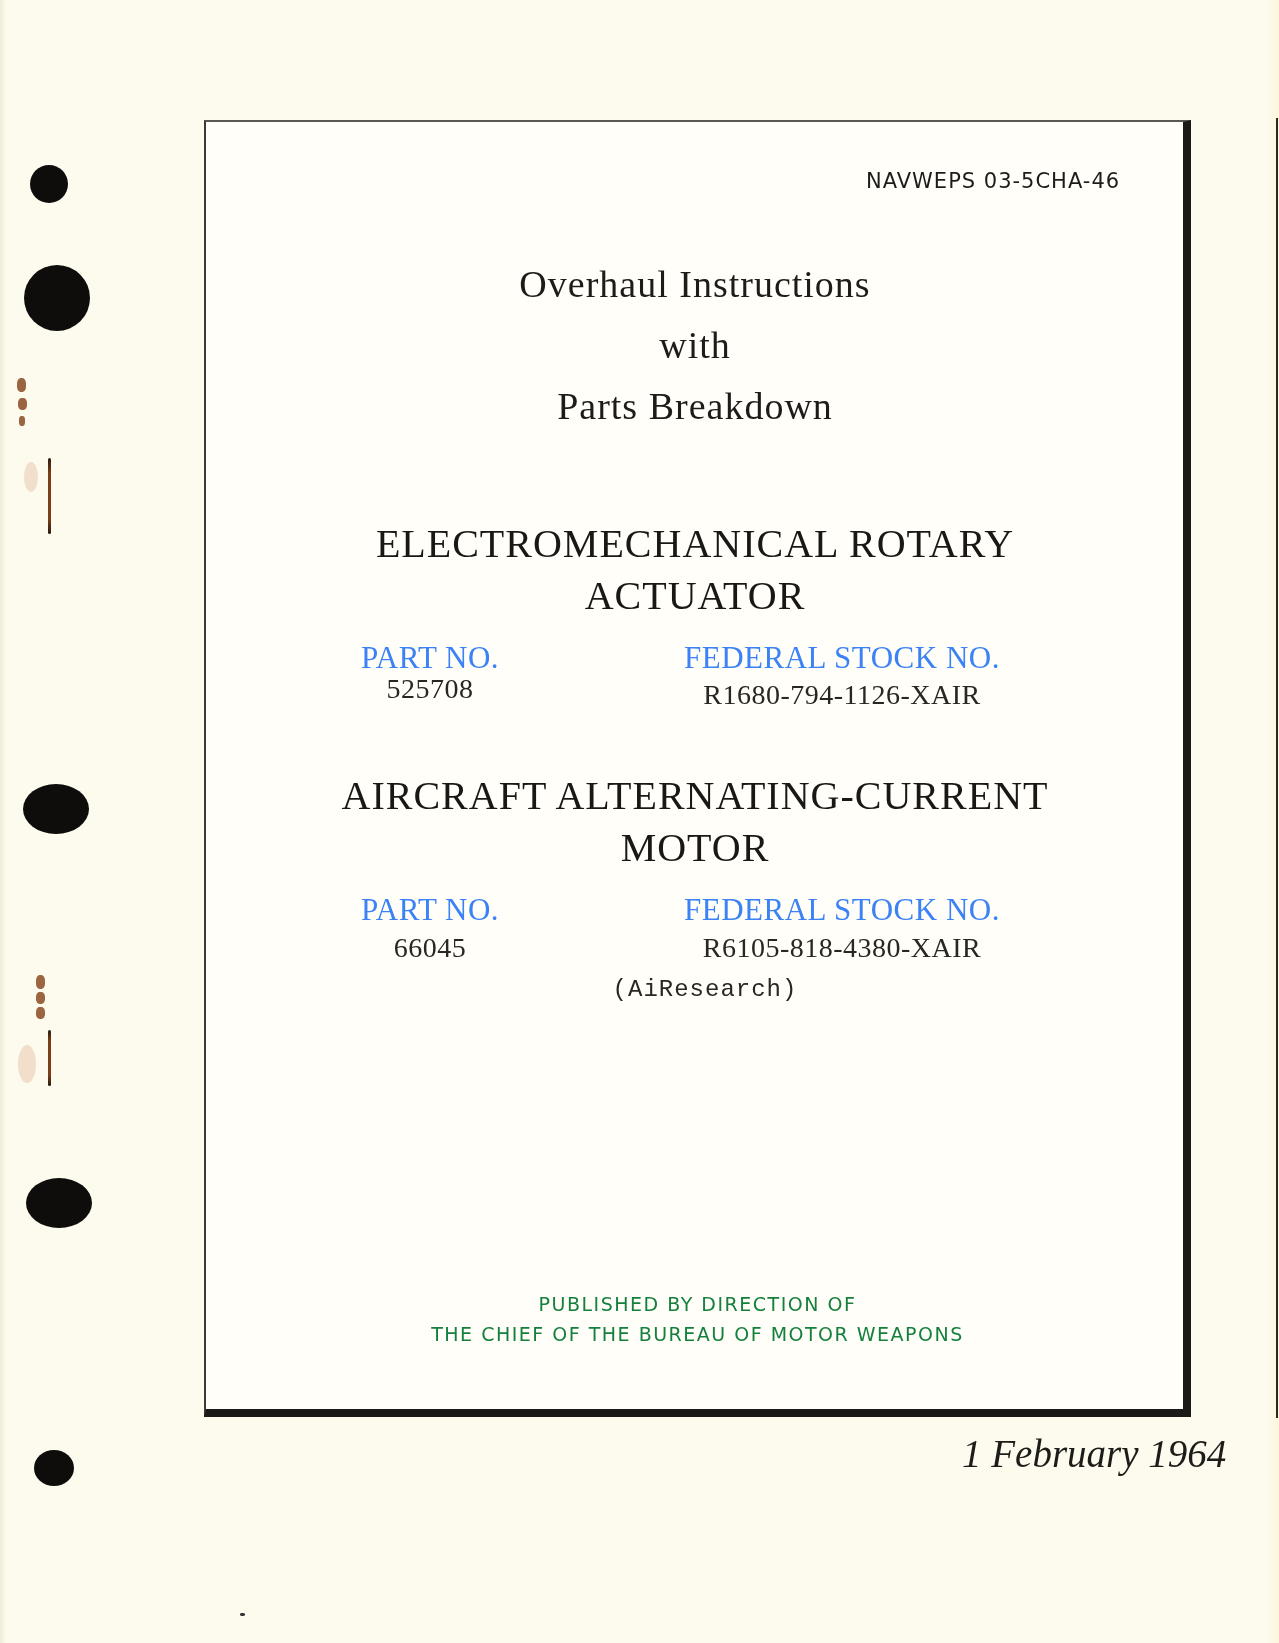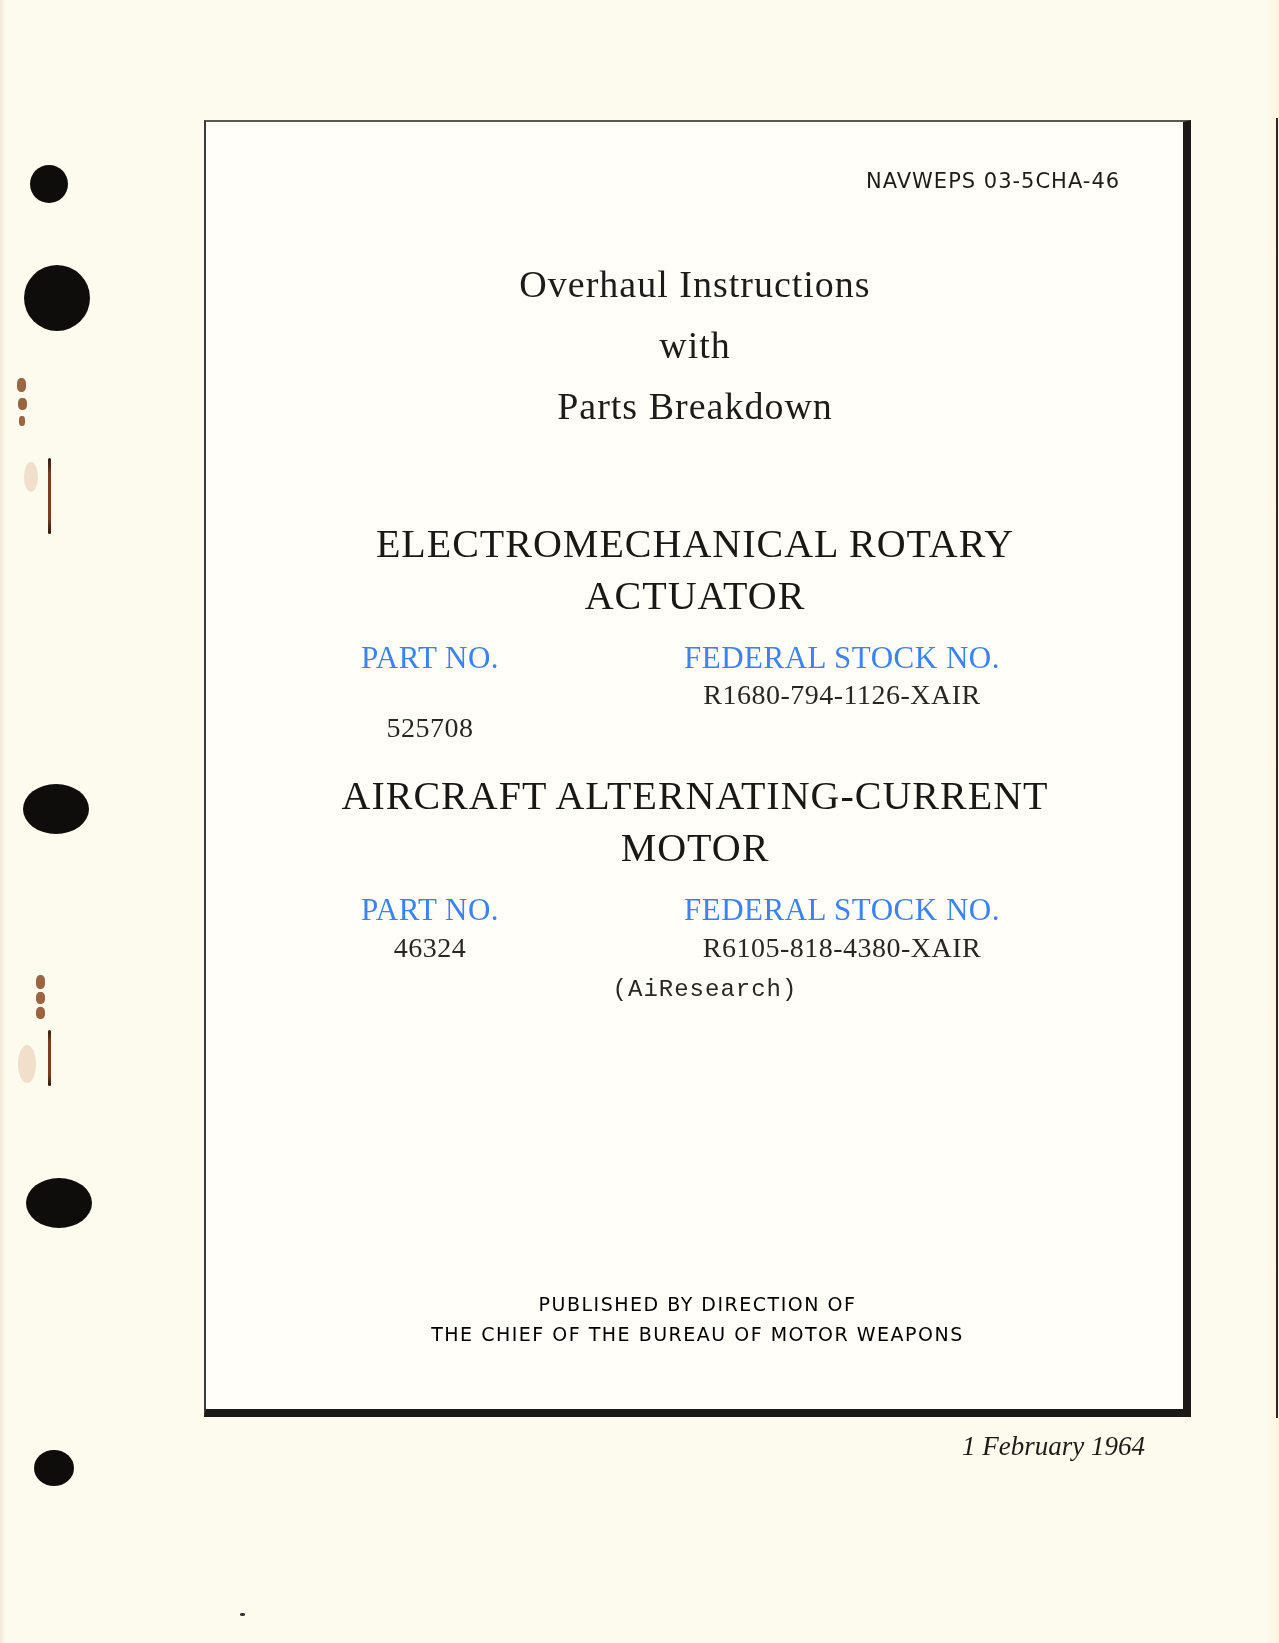--- a/index.html
+++ b/index.html
@@ -135,28 +135,28 @@
       font-family: Liberation Mono, monospace;
     }
 
     .publisher {
       left: 204px;
       width: 987px;
       text-align: center;
       font-family: "DejaVu Sans", sans-serif;
       font-size: 19px;
       letter-spacing: 1.5px;
-      color: #000000;
+      color: #15803d;
       line-height: 30px;
     }
 
     .date {
       left: 962px;
       top: 1419px;
-      font-size: 27px;
+      font-size: 39px;
       font-style: italic;
       color: #1e1c19;
     }
 
     .speck {
       position: absolute;
       width: 5px; height: 3px;
       background: #333;
       border-radius: 40%;
     }
@@ -194,28 +194,28 @@
 
 <div class="abs title-line" style="top:250px;">Overhaul Instructions</div>
 <div class="abs title-line" style="top:311px;">with</div>
 <div class="abs title-line" style="top:372px;">Parts Breakdown</div>
 
 <div class="abs section-head" style="top:508px;">ELECTROMECHANICAL ROTARY</div>
 <div class="abs section-head" style="top:560px;">ACTUATOR</div>
 
 <div class="abs label col-part" style="top:628px;">PART NO.</div>
 <div class="abs label col-fsn" style="top:628px;">FEDERAL STOCK NO.</div>
-<div class="abs value col-part" style="top:700px;">525708</div>
+<div class="abs value col-part" style="top:661px;">525708</div>
 <div class="abs value col-fsn" style="top:667px;">R1680-794-1126-XAIR</div>
 
 <div class="abs section-head" style="top:760px;">AIRCRAFT ALTERNATING-CURRENT</div>
 <div class="abs section-head" style="top:812px;">MOTOR</div>
 
 <div class="abs label col-part" style="top:880px;">PART NO.</div>
 <div class="abs label col-fsn" style="top:880px;">FEDERAL STOCK NO.</div>
-<div class="abs value col-part" style="top:920px;">46324</div>
+<div class="abs value col-part" style="top:920px;">66045</div>
 <div class="abs value col-fsn" style="top:920px;">R6105-818-4380-XAIR</div>
 <div class="abs mfr" style="top:964px;">(AiResearch)</div>
 
 <div class="abs publisher" style="top:1277px;">PUBLISHED BY DIRECTION OF</div>
 <div class="abs publisher" style="top:1307px;">THE CHIEF OF THE BUREAU OF MOTOR WEAPONS</div>
 
 <div class="abs date">1 February 1964</div>
 
 </body></html>

